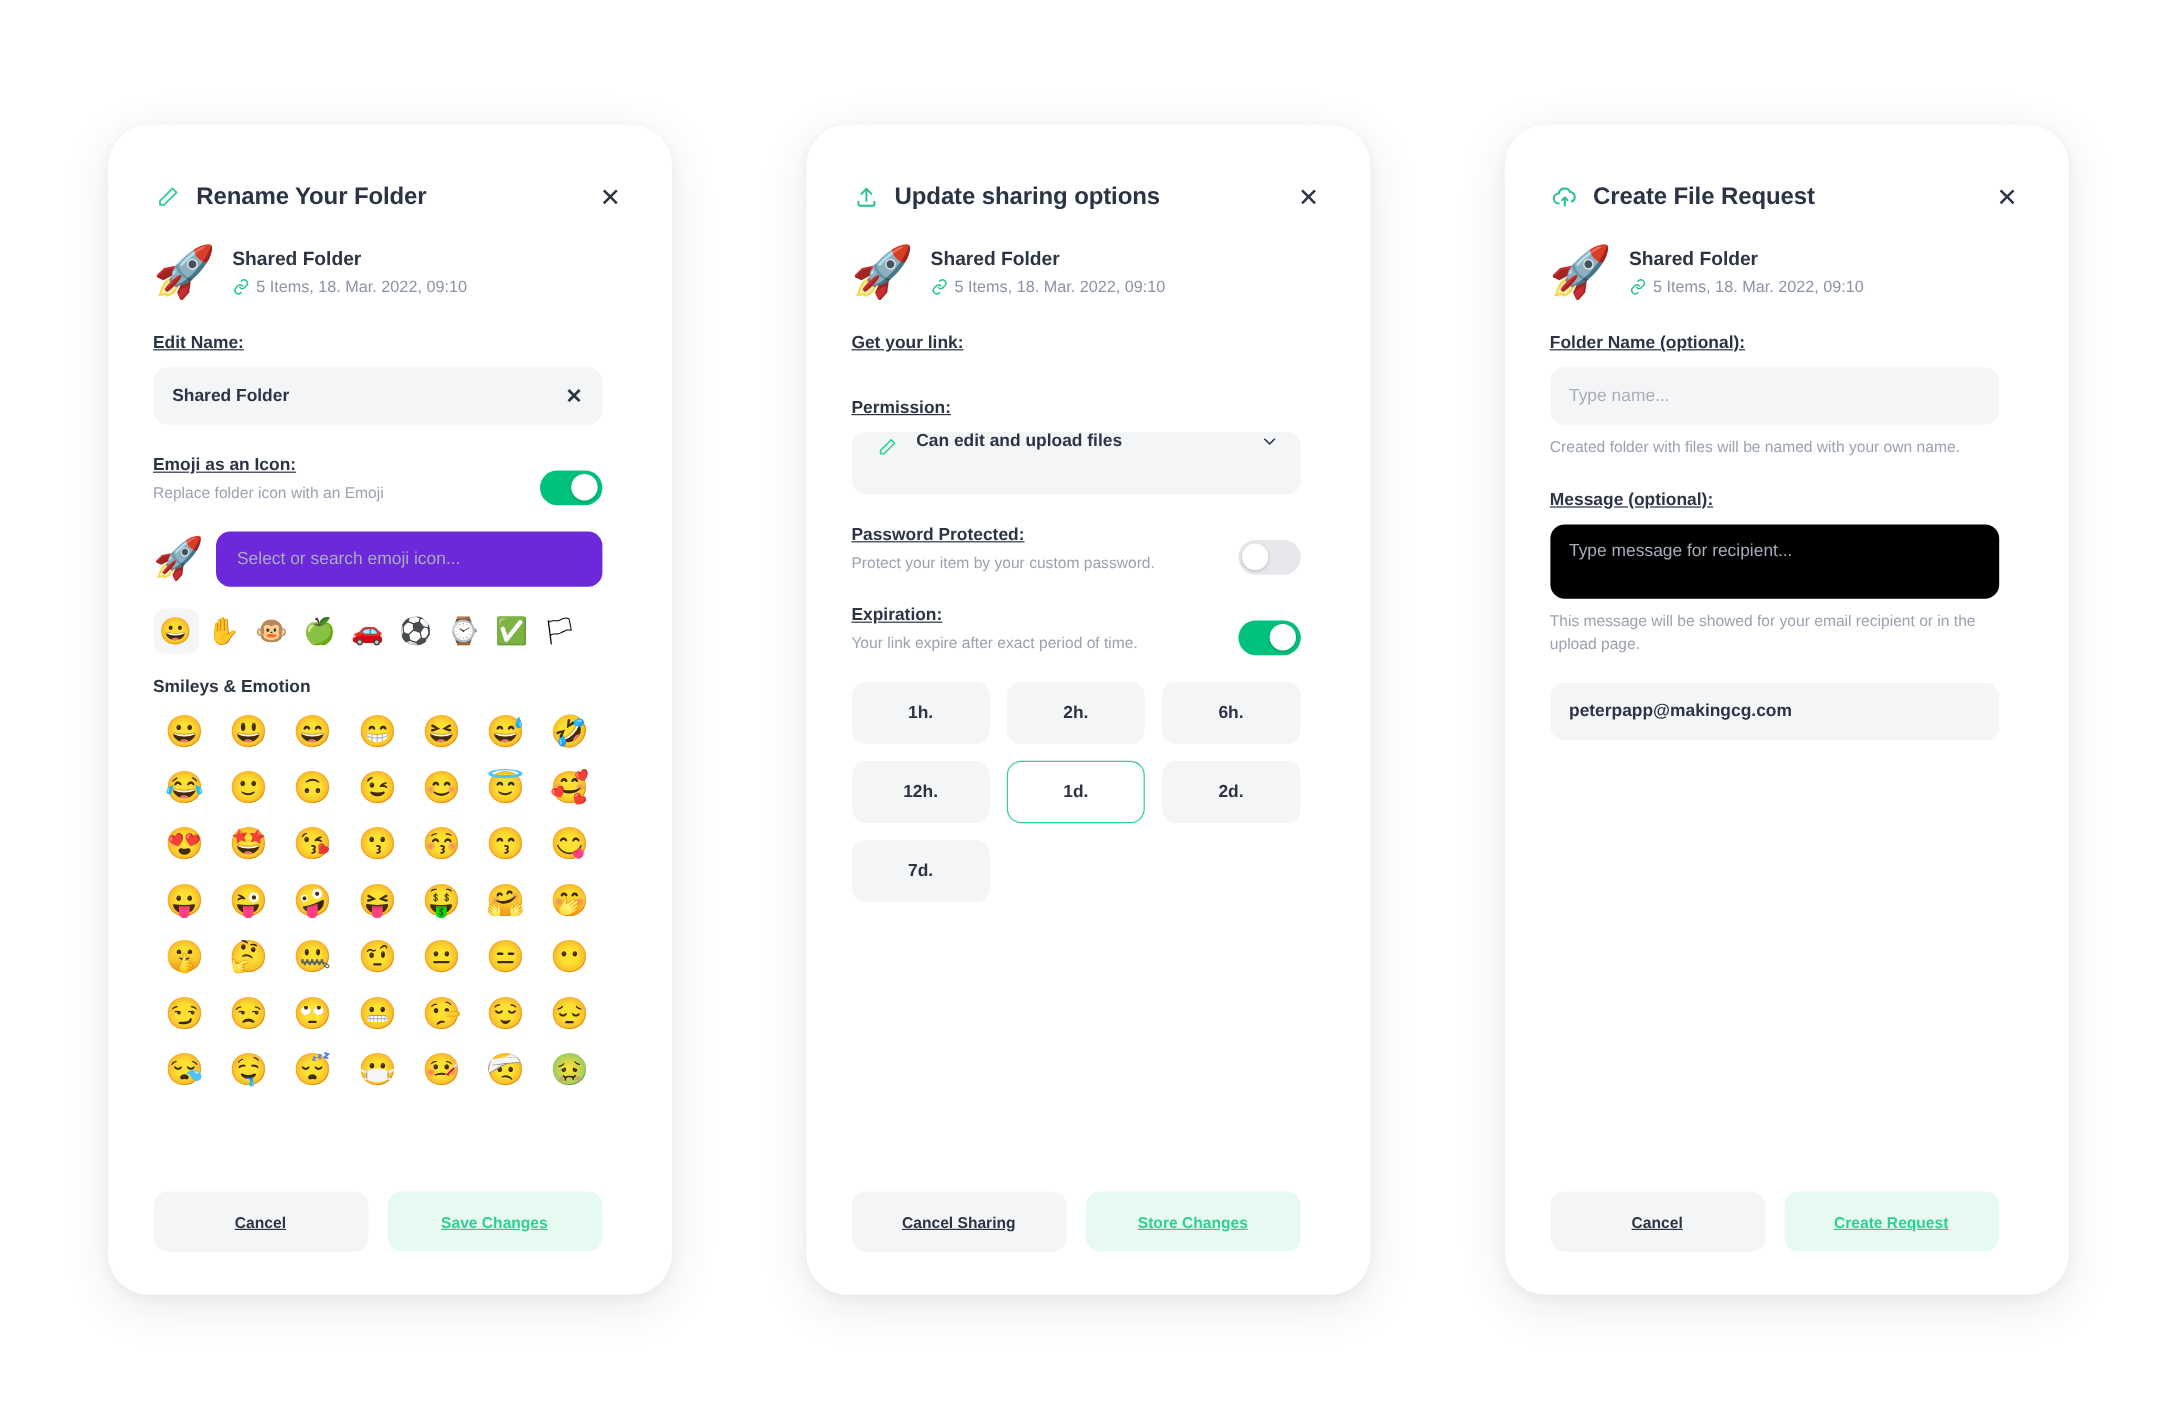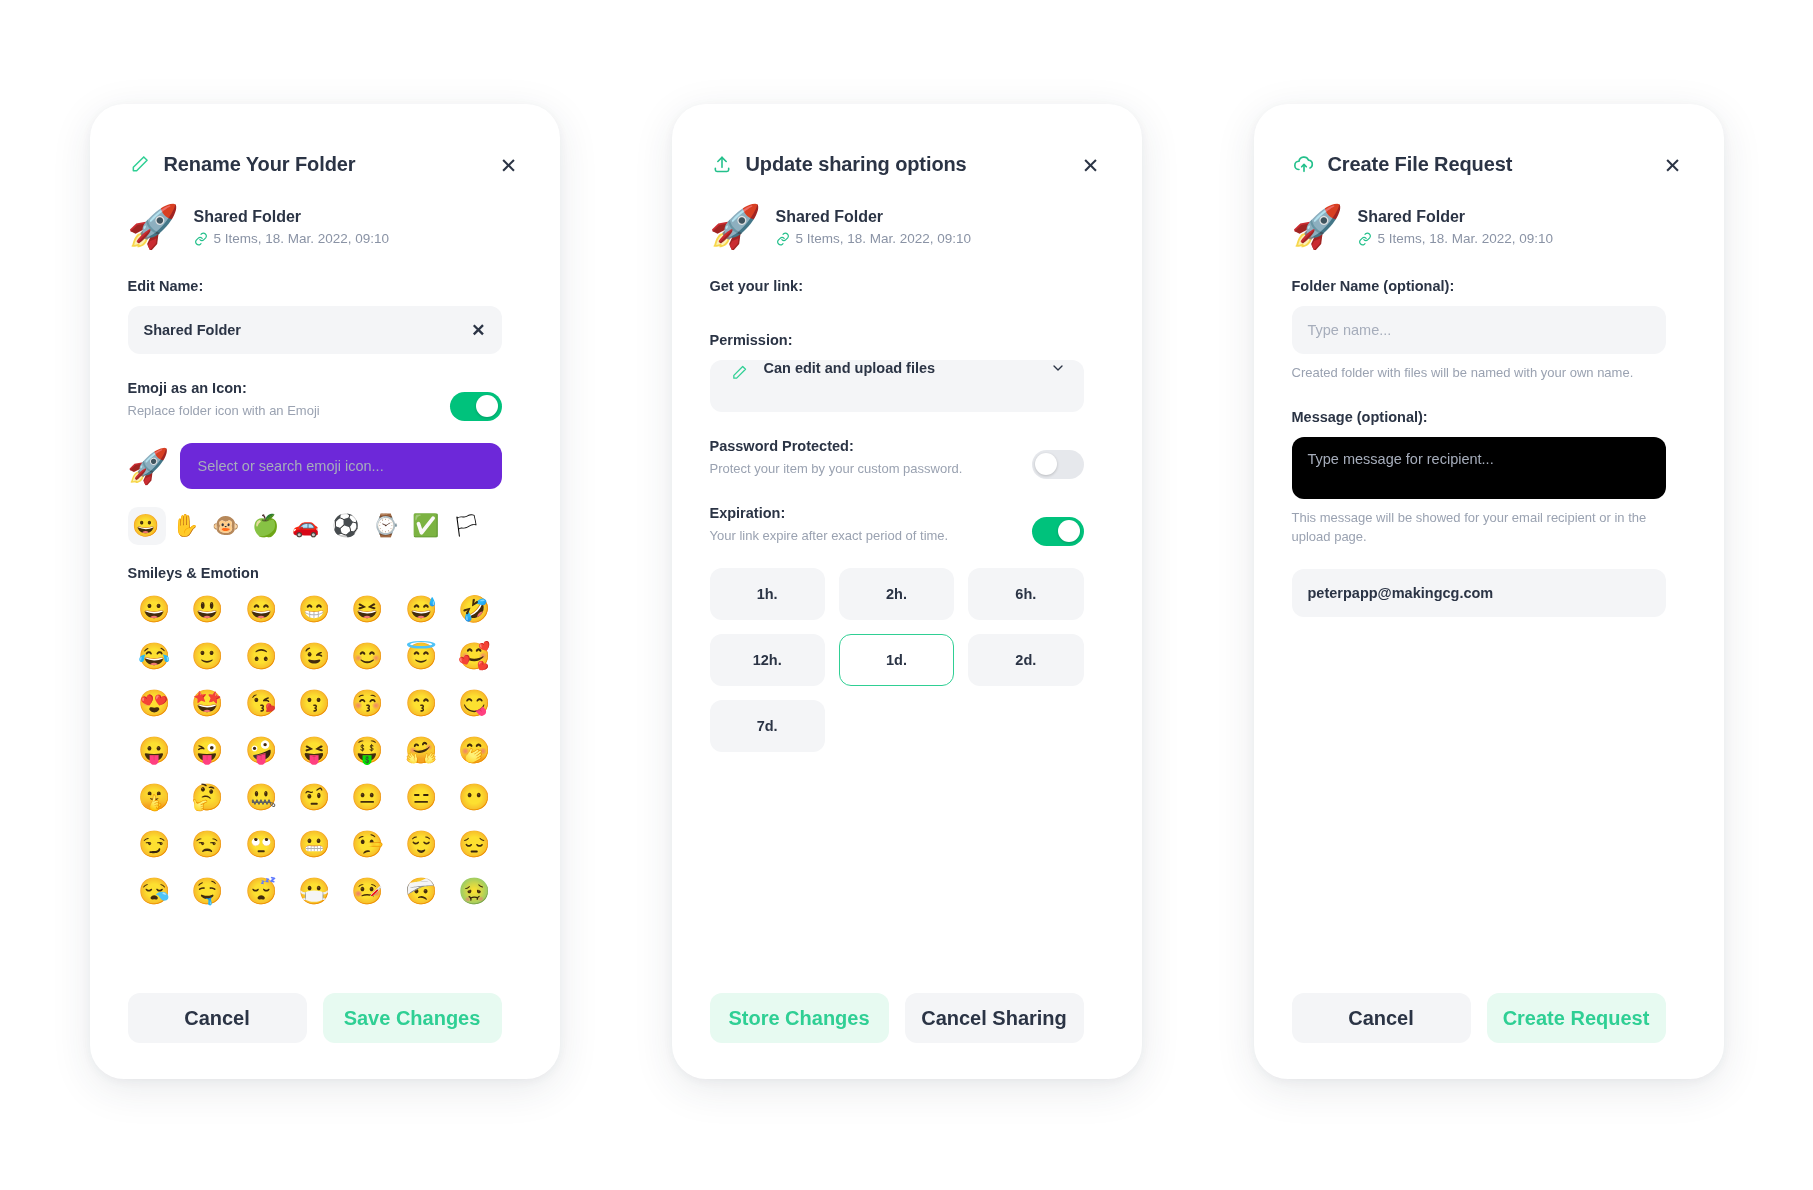--- a/index.html
+++ b/index.html
@@ -34,21 +34,21 @@
   }
 
   
   .file-row { display: flex; align-items: center; gap: 14px; margin-bottom: 30px; }
   .file-emoji { font-size: 42px; line-height: 1; width: 52px; text-align: center; }
   .file-name { font-size: 16px; font-weight: 700; color: #2b3445; margin-bottom: 5px; }
   .file-meta { font-size: 13.5px; color: #8a93a5; display: flex; align-items: center; gap: 6px; }
   .link-ico { color: #23c08b; display: inline-flex; }
 
   
-  .label { font-size: 14.5px; font-weight: 700; color: #2b3445; margin-bottom: 12px; }
+  .label { font-size: 14.5px; font-weight: 700; color: #2b3445; margin-bottom: 12px; text-decoration: underline; }
   .sublabel { font-size: 13px; color: #9aa2b1; line-height: 1.45; }
   .input {
     height: 48px; background: #f4f5f7; border-radius: 12px;
     display: flex; align-items: center; padding: 0 16px;
     font-size: 14.5px; color: #2b3445; font-weight: 700;
     justify-content: space-between;
   }
   .input.placeholder-style { font-weight: 400; color: #a6adbb; }
   .input .clear { color: #2b3445; font-size: 17px; cursor: pointer; }
 
@@ -97,21 +97,21 @@
     border: 1.5px solid transparent;
   }
   .exp.selected { background: #ffffff; border-color: #2fcf94; color: #2b3445; }
 
   
   .textarea { height: 62px; background: #000000; border-radius: 12px; padding: 14px 16px; font-size: 14.5px; color: #a6adbb; }
 
   
   .footer { margin-top: auto; display: flex; gap: 16px; padding-top: 20px; }
   .btn { flex: 1; height: 50px; border-radius: 12px; display: flex; align-items: center; justify-content: center;
-         font-size: 20px; font-weight: 700; cursor: pointer; }
+         font-size: 13px; font-weight: 700; cursor: pointer; text-decoration: underline; }
   .btn-grey { background: #f4f5f7; color: #2b3445; }
   .btn-green { background: #e7faf1; color: #2fcf94; }
 
   .mt22 { margin-top: 22px; }
   .mt26 { margin-top: 26px; }
   .mt10 { margin-top: 10px; }
 </style>
 </head>
 <body>
 
@@ -306,22 +306,22 @@
         <div class="exp">1h.</div>
         <div class="exp">2h.</div>
         <div class="exp">6h.</div>
         <div class="exp">12h.</div>
         <div class="exp selected">1d.</div>
         <div class="exp">2d.</div>
         <div class="exp">7d.</div>
       </div>
 
     <div class="footer">
+      <div class="btn btn-grey">Cancel Sharing</div>
       <div class="btn btn-green">Store Changes</div>
-      <div class="btn btn-grey">Cancel Sharing</div>
     </div>
   </div>
 
   <div class="card">
     <div class="card-head">
       <span class="head-icon">
         <svg width="22" height="22" viewBox="0 0 24 24" fill="none" stroke="#23c08b" stroke-width="1.8" stroke-linecap="round" stroke-linejoin="round">
             <path d="M6.5 18a4.5 4.5 0 010-9 5.5 5.5 0 0110.4-1.3A4.2 4.2 0 0121 12.5a4 4 0 01-2.5 3.8"></path>
             <path d="M12 20v-7"></path>
             <path d="M9.5 15L12 12.5 14.5 15"></path>

